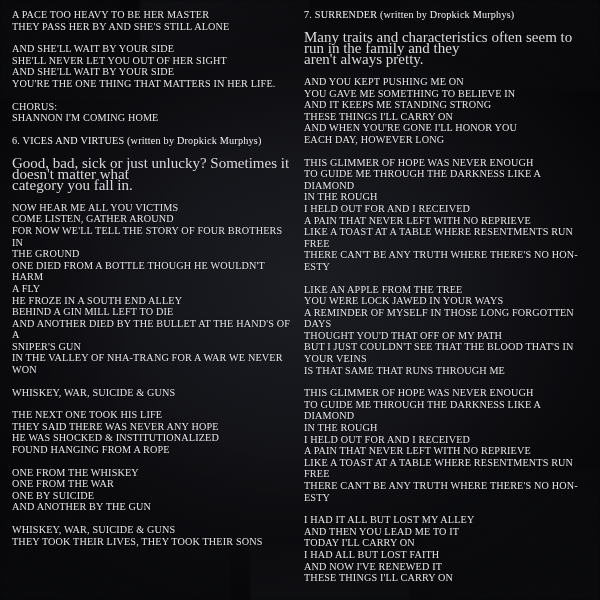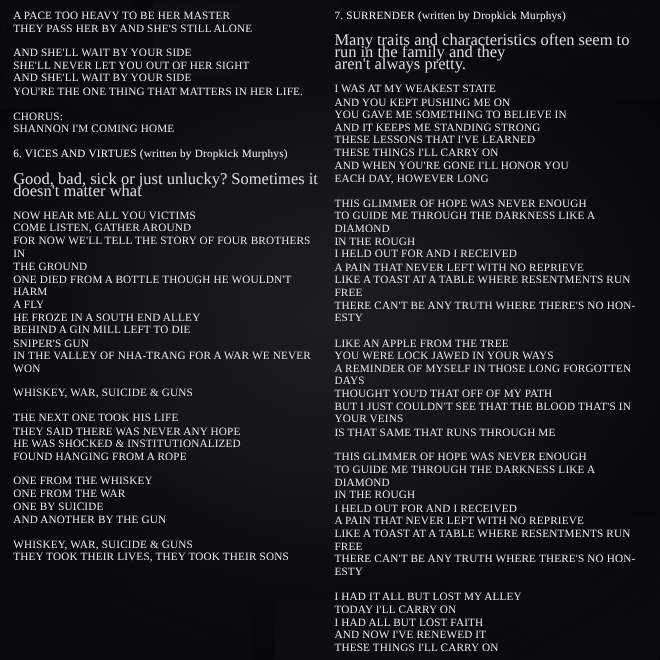--- a/index.html
+++ b/index.html
@@ -113,30 +113,32 @@
         </div>
         <div class="block">
           <div class="line">CHORUS:</div>
           <div class="line">SHANNON I'M COMING HOME</div>
         </div>
         <div class="block">
           <div class="heading">6. VICES AND VIRTUES (written by Dropkick Murphys)</div>
         </div>
         <div class="block">
           <div class="note">Good, bad, sick or just unlucky? Sometimes it doesn't matter what</div>
+          <div class="note">category you fall in.</div>
         </div>
         <div class="block">
           <div class="line">NOW HEAR ME ALL YOU VICTIMS</div>
           <div class="line">COME LISTEN, GATHER AROUND</div>
           <div class="line">FOR NOW WE'LL TELL THE STORY OF FOUR BROTHERS IN</div>
           <div class="line">THE GROUND</div>
           <div class="line">ONE DIED FROM A BOTTLE THOUGH HE WOULDN'T HARM</div>
           <div class="line">A FLY</div>
           <div class="line">HE FROZE IN A SOUTH END ALLEY</div>
           <div class="line">BEHIND A GIN MILL LEFT TO DIE</div>
+          <div class="line">AND ANOTHER DIED BY THE BULLET AT THE HAND'S OF A</div>
           <div class="line">SNIPER'S GUN</div>
           <div class="line">IN THE VALLEY OF NHA-TRANG FOR A WAR WE NEVER</div>
           <div class="line">WON</div>
         </div>
         <div class="block">
           <div class="line">WHISKEY, WAR, SUICIDE &amp; GUNS</div>
         </div>
         <div class="block">
           <div class="line">THE NEXT ONE TOOK HIS LIFE</div>
           <div class="line">THEY SAID THERE WAS NEVER ANY HOPE</div>
@@ -156,25 +158,23 @@
       </div>
     <div class="col col-right" id="col-right">
         <div class="block">
           <div class="heading">7. SURRENDER (written by Dropkick Murphys)</div>
         </div>
         <div class="block">
           <div class="note">Many traits and characteristics often seem to run in the family and they</div>
           <div class="note">aren't always pretty.</div>
         </div>
         <div class="block">
-          <div class="line">I WAS AT MY WEAKEST STATE</div>
           <div class="line">AND YOU KEPT PUSHING ME ON</div>
           <div class="line">YOU GAVE ME SOMETHING TO BELIEVE IN</div>
           <div class="line">AND IT KEEPS ME STANDING STRONG</div>
-          <div class="line">THESE LESSONS THAT I'VE LEARNED</div>
           <div class="line">THESE THINGS I'LL CARRY ON</div>
           <div class="line">AND WHEN YOU'RE GONE I'LL HONOR YOU</div>
           <div class="line">EACH DAY, HOWEVER LONG</div>
         </div>
         <div class="block">
           <div class="line">THIS GLIMMER OF HOPE WAS NEVER ENOUGH</div>
           <div class="line">TO GUIDE ME THROUGH THE DARKNESS LIKE A DIAMOND</div>
           <div class="line">IN THE ROUGH</div>
           <div class="line">I HELD OUT FOR AND I RECEIVED</div>
           <div class="line">A PAIN THAT NEVER LEFT WITH NO REPRIEVE</div>
@@ -197,20 +197,21 @@
           <div class="line">TO GUIDE ME THROUGH THE DARKNESS LIKE A DIAMOND</div>
           <div class="line">IN THE ROUGH</div>
           <div class="line">I HELD OUT FOR AND I RECEIVED</div>
           <div class="line">A PAIN THAT NEVER LEFT WITH NO REPRIEVE</div>
           <div class="line">LIKE A TOAST AT A TABLE WHERE RESENTMENTS RUN FREE</div>
           <div class="line">THERE CAN'T BE ANY TRUTH WHERE THERE'S NO HON-</div>
           <div class="line">ESTY</div>
         </div>
         <div class="block">
           <div class="line">I HAD IT ALL BUT LOST MY ALLEY</div>
+          <div class="line">AND THEN YOU LEAD ME TO IT</div>
           <div class="line">TODAY I'LL CARRY ON</div>
           <div class="line">I HAD ALL BUT LOST FAITH</div>
           <div class="line">AND NOW I'VE RENEWED IT</div>
           <div class="line">THESE THINGS I'LL CARRY ON</div>
         </div>
       </div>
   </div>
 </div>
 
 </body></html>

